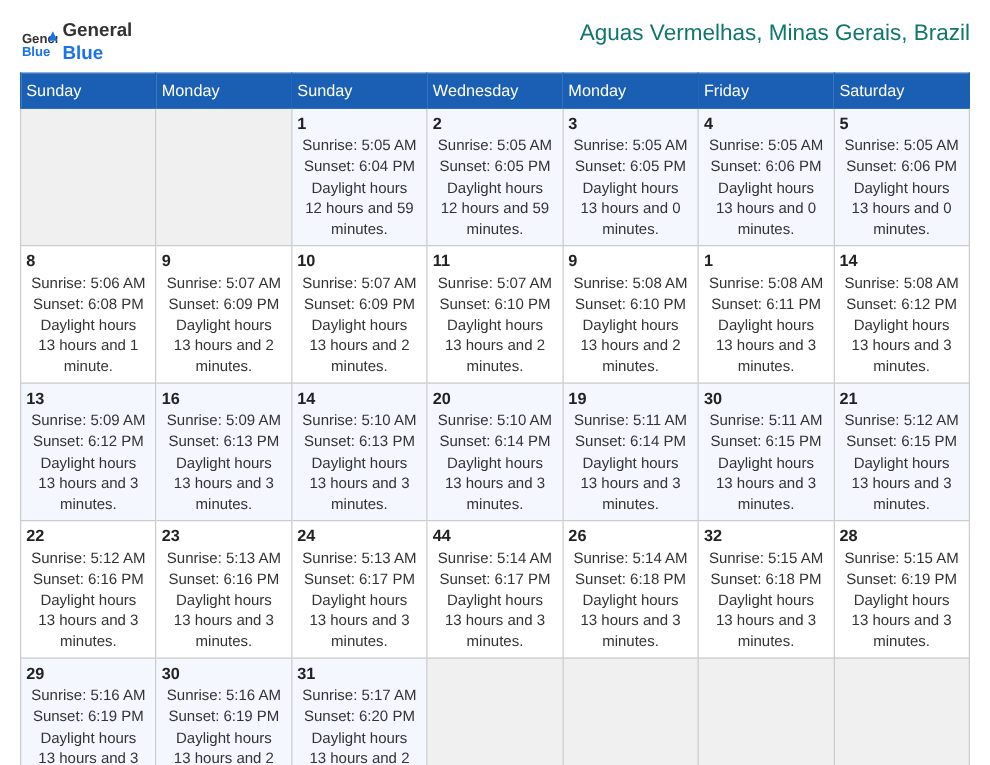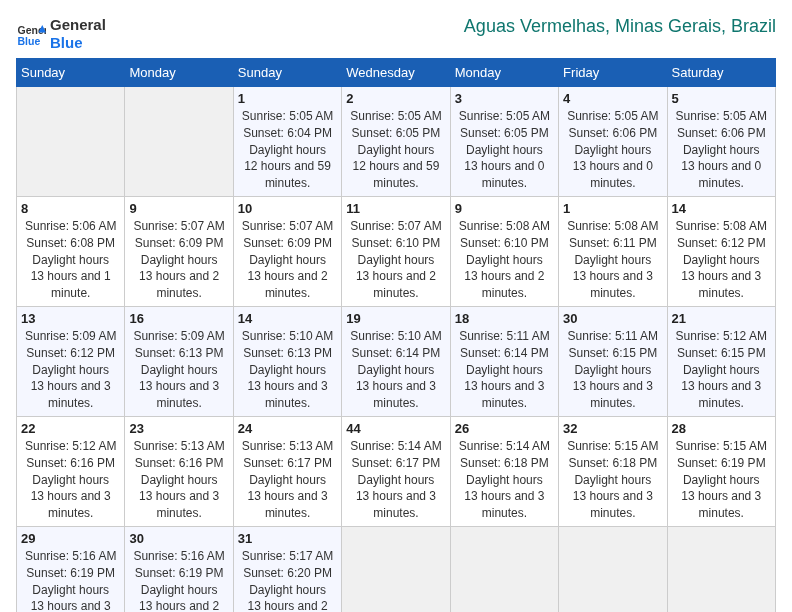--- a/index.html
+++ b/index.html
@@ -252,30 +252,30 @@
         <td>
         <span class="day-num">14</span>
         <div class="day-info">
           Sunrise: 5:10 AM<br>
           Sunset: 6:13 PM<br>
           Daylight hours<br>
           13 hours and 3 minutes.
         </div>
       </td>
         <td>
-        <span class="day-num">19</span>
+        <span class="day-num">20</span>
         <div class="day-info">
           Sunrise: 5:10 AM<br>
           Sunset: 6:14 PM<br>
           Daylight hours<br>
           13 hours and 3 minutes.
         </div>
       </td>
         <td>
-        <span class="day-num">18</span>
+        <span class="day-num">19</span>
         <div class="day-info">
           Sunrise: 5:11 AM<br>
           Sunset: 6:14 PM<br>
           Daylight hours<br>
           13 hours and 3 minutes.
         </div>
       </td>
         <td>
         <span class="day-num">30</span>
         <div class="day-info">

